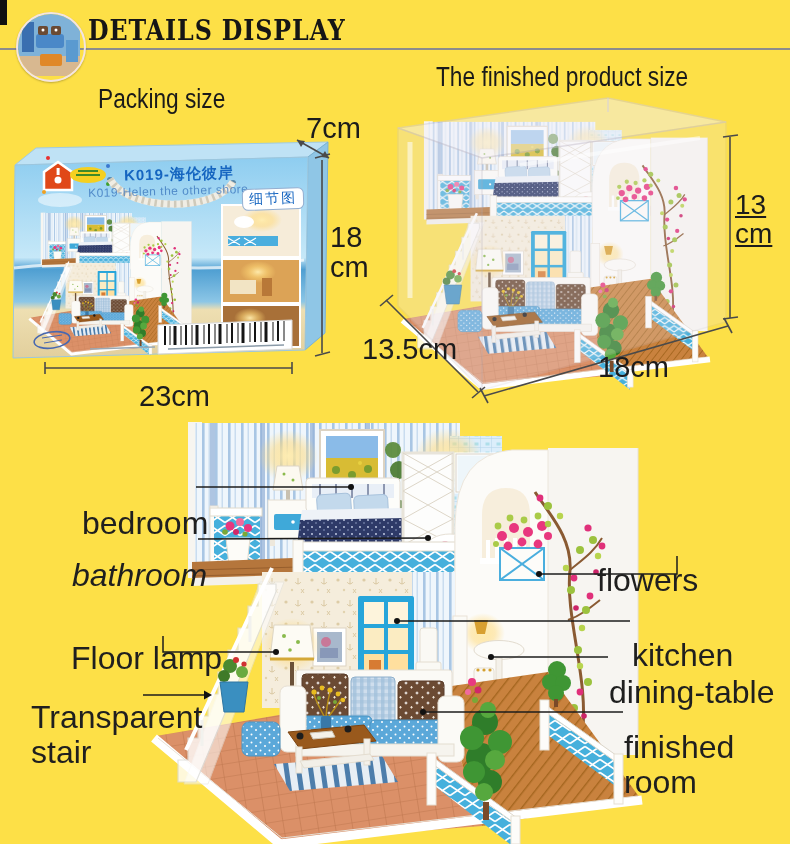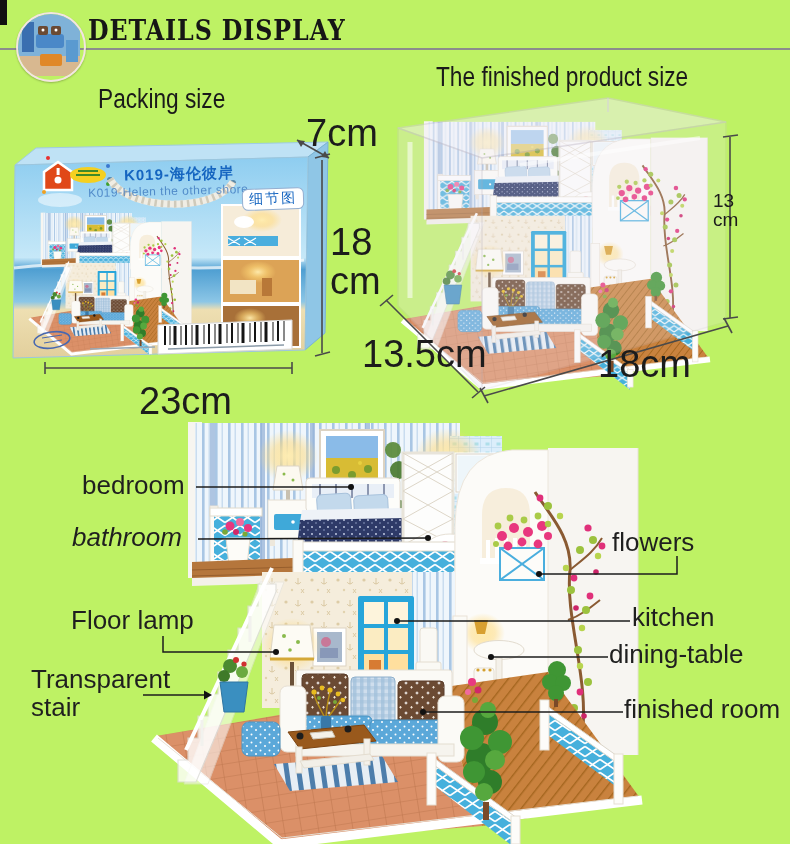--- a/index.html
+++ b/index.html
@@ -1,29 +1,29 @@
 <!DOCTYPE html>
 <html><head>
 <meta charset="utf-8">
 <style>
   html,body{margin:0;padding:0;background:#fff;}
-  #stage{position:relative;width:790px;height:844px;background:#bef264;overflow:hidden;
+  #stage{position:relative;width:790px;height:844px;background:#fde047;overflow:hidden;
          font-family:"Liberation Sans","DejaVu Sans",sans-serif;color:#1a1a1a;}
   .abs{position:absolute;}
   .hdr-bar{left:0;top:0;width:7px;height:25px;background:#111;}
   .logo-circle{left:16px;top:12px;width:66px;height:66px;border-radius:50%;overflow:hidden;
                border:2px solid #f3e4e2;box-shadow:0 1px 2px rgba(0,0,0,.25);z-index:3;}
   .hdr-title{left:88px;top:15px;font-family:"DejaVu Serif","Liberation Serif",serif;
              font-weight:700;font-size:27px;letter-spacing:1px;color:#161616;
              transform:scaleX(.88);transform-origin:left top;z-index:3;}
   .h-pack{left:98px;top:84px;font-size:27px;transform:scaleX(.84);transform-origin:left top;}
   .h-fin{left:436px;top:62px;font-size:27px;transform:scaleX(.84);transform-origin:left top;}
-  .dim{font-size:38px;color:#1c1c1c;z-index:4;}
+  .dim{font-size:29px;color:#1c1c1c;z-index:4;}
   .dim-stack{width:48px;line-height:1.02;}
-  .callout{font-size:26px;color:#1f1f1f;z-index:4;line-height:1.08;}
+  .callout{font-size:32px;color:#1f1f1f;z-index:4;line-height:1.08;margin-top:35px;}
   .boxcn{left:124px;top:165px;font-size:15px;font-weight:700;color:#1565c0;letter-spacing:1px;
          transform:rotate(-1.5deg);z-index:4;}
   .boxen{left:88px;top:184px;font-size:12px;color:rgba(58,118,190,.78);letter-spacing:.5px;
          transform:rotate(-1.5deg);z-index:4;}
   .badge{left:242px;top:188px;font-size:14px;color:#1565c0;background:#fff;
          border:1.5px solid #93aed0;border-radius:6px;padding:1px 6px;
          transform:rotate(-2deg);z-index:4;letter-spacing:2px;}
   svg{display:block;}
   #art{position:absolute;left:0;top:0;z-index:1;}
 </style>
@@ -572,26 +572,26 @@
   <div class="abs h-fin">The finished product size</div>
 
   <div class="abs boxcn">K019-海伦彼岸</div>
   <div class="abs boxen">K019-Helen the other shore</div>
   <div class="abs badge">细节图</div>
 
   <div class="abs dim" style="left:306px;top:112px;">7cm</div>
   <div class="abs dim dim-stack" style="left:330px;top:223px;">18 cm</div>
   <div class="abs dim" style="left:139px;top:380px;">23cm</div>
 
-  <div class="abs dim dim-stack" style="left:713px;top:191px;font-size:19px;">13 cm</div>
+  <div class="abs dim dim-stack" style="left:735px;top:191px;font-size:28px;text-decoration:underline;">13 cm</div>
   <div class="abs dim" style="left:362px;top:333px;">13.5cm</div>
-  <div class="abs dim" style="left:598px;top:343px;">18cm</div>
+  <div class="abs dim" style="left:598px;top:351px;">18cm</div>
 
   <div class="abs callout" style="left:82px;top:471px;">bedroom</div>
   <div class="abs callout" style="left:72px;top:523px;font-style:italic;">bathroom</div>
   <div class="abs callout" style="left:71px;top:606px;">Floor lamp</div>
   <div class="abs callout" style="left:31px;top:665px;width:150px;">Transparent stair</div>
-  <div class="abs callout" style="left:612px;top:528px;">flowers</div>
+  <div class="abs callout" style="left:597px;top:528px;">flowers</div>
   <div class="abs callout" style="left:632px;top:603px;">kitchen</div>
   <div class="abs callout" style="left:609px;top:640px;">dining-table</div>
   <div class="abs callout" style="left:624px;top:695px;">finished room</div>
 
 </div>
 
 </body></html>

